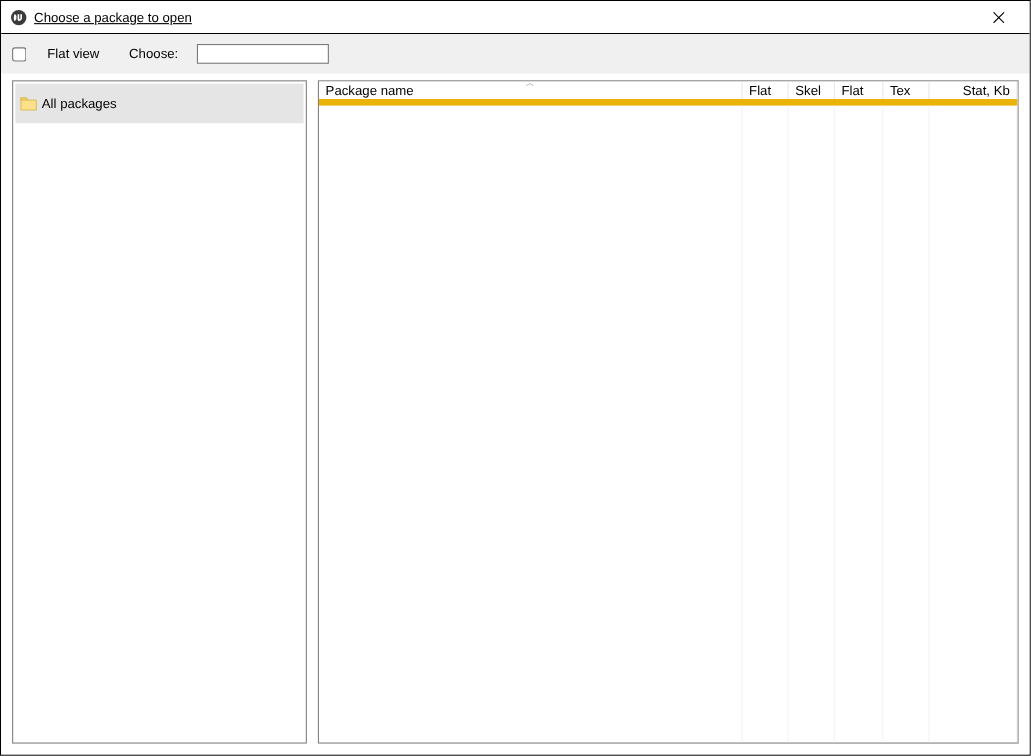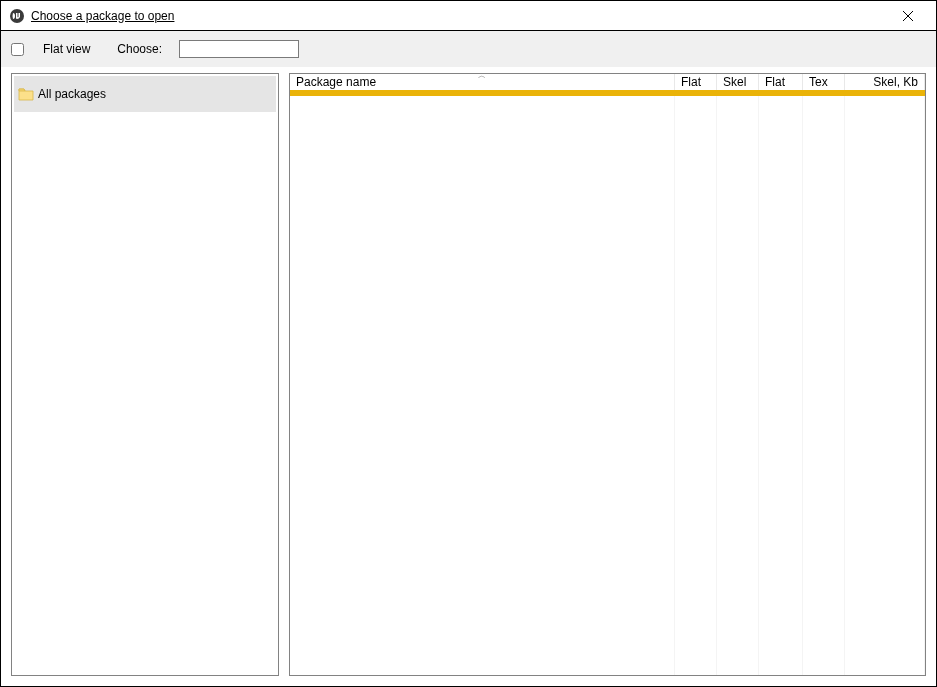--- a/index.html
+++ b/index.html
@@ -194,21 +194,21 @@
       <div class="col col-stat">
         <span>Skel</span>
       </div>
       <div class="col col-anim">
         <span>Flat</span>
       </div>
       <div class="col col-tex">
         <span>Tex</span>
       </div>
       <div class="col col-size">
-        <span>Skel, Kb</span>
+        <span>Stat, Kb</span>
       </div>
     </div>
     <div class="list-body">
       <div class="colline col-name"></div>
       <div class="colline col-skel"></div>
       <div class="colline col-stat"></div>
       <div class="colline col-anim"></div>
       <div class="colline col-tex"></div>
       <div class="colline col-size"></div>
     </div>

